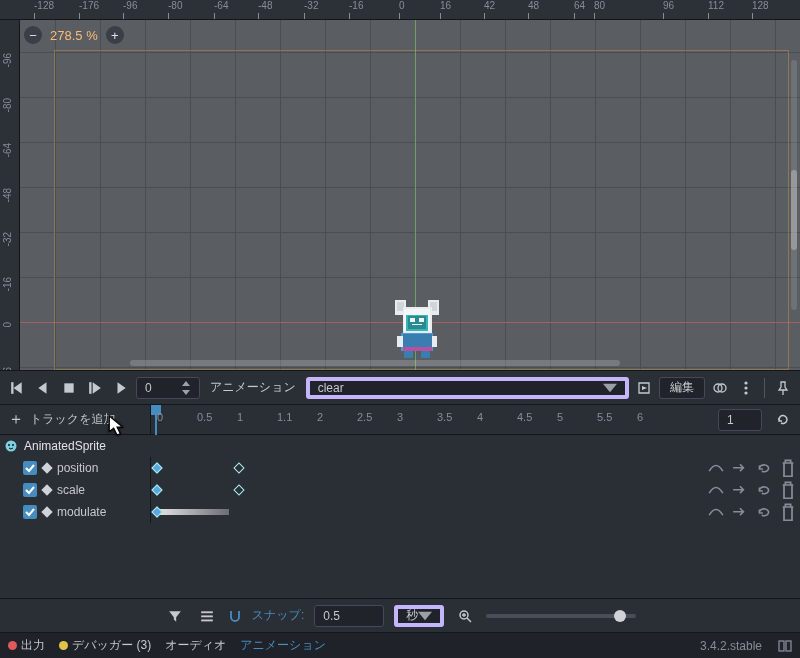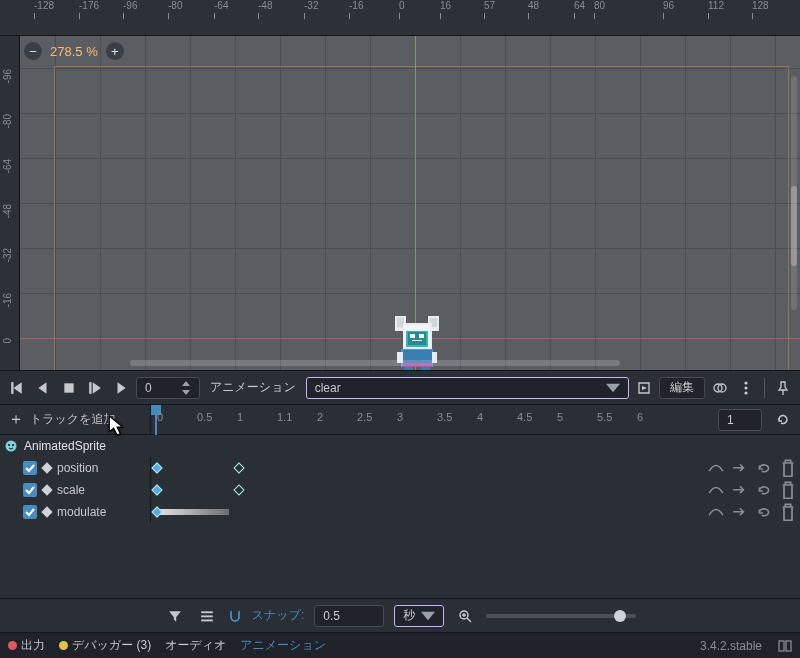--- a/index.html
+++ b/index.html
@@ -16,21 +16,21 @@
     --grid:#6b6f74;
     --grid2:#4a4e53;
     --border:#14161a;
     --hl:#7f8288;
   }
   *{box-sizing:border-box;font-family:Arial,Helvetica,sans-serif;}
   html,body{margin:0;padding:0;width:800px;height:658px;background:var(--bg);color:var(--text);font-size:12px;overflow:hidden;}
   .root{display:flex;flex-direction:column;width:800px;height:658px;}
 
   
-  .top-ruler{height:36px;background:var(--ruler-bg);border-bottom:1px solid var(--border);position:relative;overflow:hidden;padding-left:40px;}
+  .top-ruler{height:20px;background:var(--ruler-bg);border-bottom:1px solid var(--border);position:relative;overflow:hidden;padding-left:40px;}
   .top-ruler .tick{position:absolute;top:0;font-size:10px;color:var(--text-dim);}
   .top-ruler .tick::after{content:"";position:absolute;bottom:-8px;left:0;width:1px;height:6px;background:var(--text-dim);}
   .side{display:flex;flex:1;min-height:0;}
   .left-ruler{width:20px;background:var(--ruler-bg);border-right:1px solid var(--border);position:relative;overflow:hidden;}
   .left-ruler .tick{position:absolute;left:2px;font-size:10px;color:var(--text-dim);writing-mode:vertical-rl;transform:rotate(180deg);}
 
   
   .canvas-wrap{flex:1;position:relative;background:var(--canvas);overflow:hidden;}
   .grid{position:absolute;inset:0;
     background-image:
@@ -63,21 +63,21 @@
 
   
   .anim{height:262px;background:var(--panel);border-top:1px solid var(--border);display:flex;flex-direction:column;}
   .anim-toolbar{display:flex;align-items:center;height:34px;padding:0 6px;gap:4px;border-bottom:1px solid var(--border);}
   .tbtn{width:22px;height:22px;display:flex;align-items:center;justify-content:center;color:var(--text);cursor:pointer;border-radius:3px;}
   .tbtn svg,.ico svg{width:14px;height:14px;display:block;}
   .sep{width:1px;height:20px;background:var(--line);margin:0 3px;}
   .num-in{display:flex;align-items:center;background:#20232a;border:1px solid #464a52;border-radius:3px;height:22px;padding:0 6px;gap:6px;}
   .num-in input{background:transparent;border:none;color:var(--text);width:30px;font-size:12px;outline:none;}
   .lbl{color:var(--text);padding:0 6px;}
-  .combo{flex:1;display:flex;align-items:center;background:#20232a;border:1px solid #c4b5fd;border-radius:3px;height:22px;padding:0 8px;justify-content:space-between;cursor:pointer;}
+  .combo{flex:1;display:flex;align-items:center;background:#20232a;border:4px solid #c4b5fd;border-radius:3px;height:22px;padding:0 8px;justify-content:space-between;cursor:pointer;}
   .btn{background:#20232a;border:1px solid #464a52;border-radius:3px;height:22px;padding:0 10px;display:flex;align-items:center;cursor:pointer;}
 
   .track-head{display:flex;align-items:center;height:30px;border-bottom:1px solid var(--border);}
   .add-track{display:flex;align-items:center;gap:6px;padding:0 8px;width:150px;cursor:pointer;}
   .add-track .plus{font-size:16px;}
   .time-ruler{flex:1;position:relative;height:100%;border-left:1px solid var(--border);}
   .time-ruler .t{position:absolute;top:6px;font-size:11px;color:var(--text-dim);}
   .time-ruler .playhead{position:absolute;top:0;bottom:-120px;width:2px;background:var(--accent);left:4px;}
   .time-ruler .ph-top{position:absolute;top:0;left:0px;width:10px;height:10px;background:var(--accent);}
   .right-tools{width:150px;display:flex;align-items:center;justify-content:flex-end;gap:10px;padding-right:6px;}
@@ -117,21 +117,21 @@
       <div class="tick" style="left: 34px;">-128</div>
       <div class="tick" style="left: 79px;">-176</div>
       <div class="tick" style="left: 123px;">-96</div>
       <div class="tick" style="left: 168px;">-80</div>
       <div class="tick" style="left: 214px;">-64</div>
       <div class="tick" style="left: 258px;">-48</div>
       <div class="tick" style="left: 304px;">-32</div>
       <div class="tick" style="left: 349px;">-16</div>
       <div class="tick" style="left: 399px;">0</div>
       <div class="tick" style="left: 440px;">16</div>
-      <div class="tick" style="left: 484px;">57</div>
+      <div class="tick" style="left: 484px;">42</div>
       <div class="tick" style="left: 528px;">48</div>
       <div class="tick" style="left: 574px;">64</div>
       <div class="tick" style="left: 594px;">80</div>
       <div class="tick" style="left: 663px;">96</div>
       <div class="tick" style="left: 708px;">112</div>
       <div class="tick" style="left: 752px;">128</div>
     </div>
 
   <div class="side">
     <div class="left-ruler" id="rleft">

